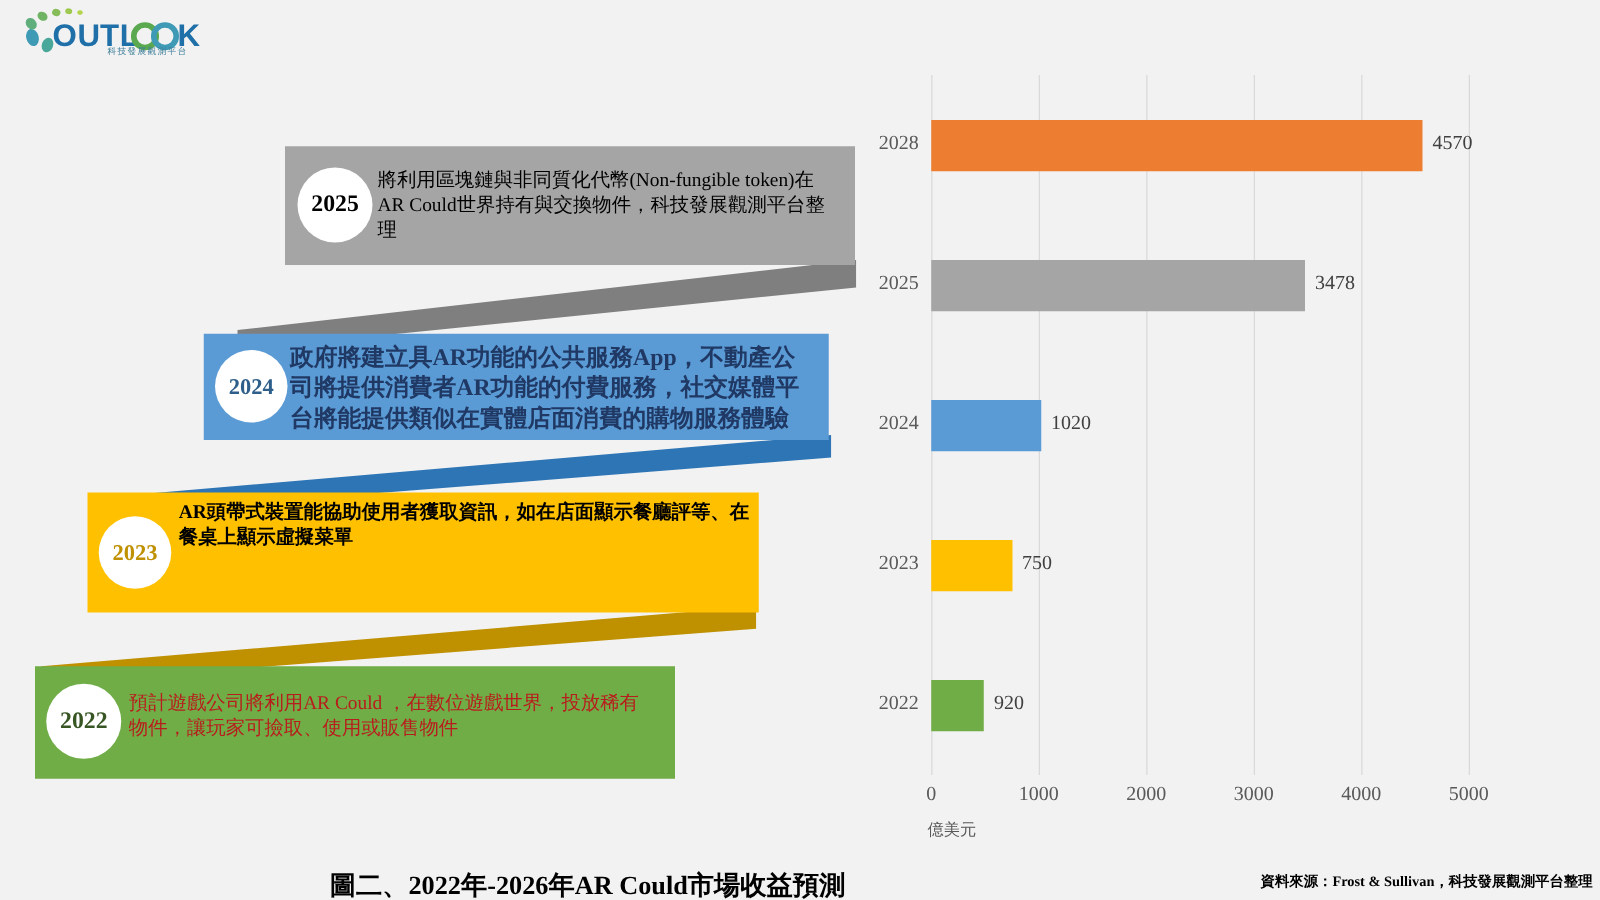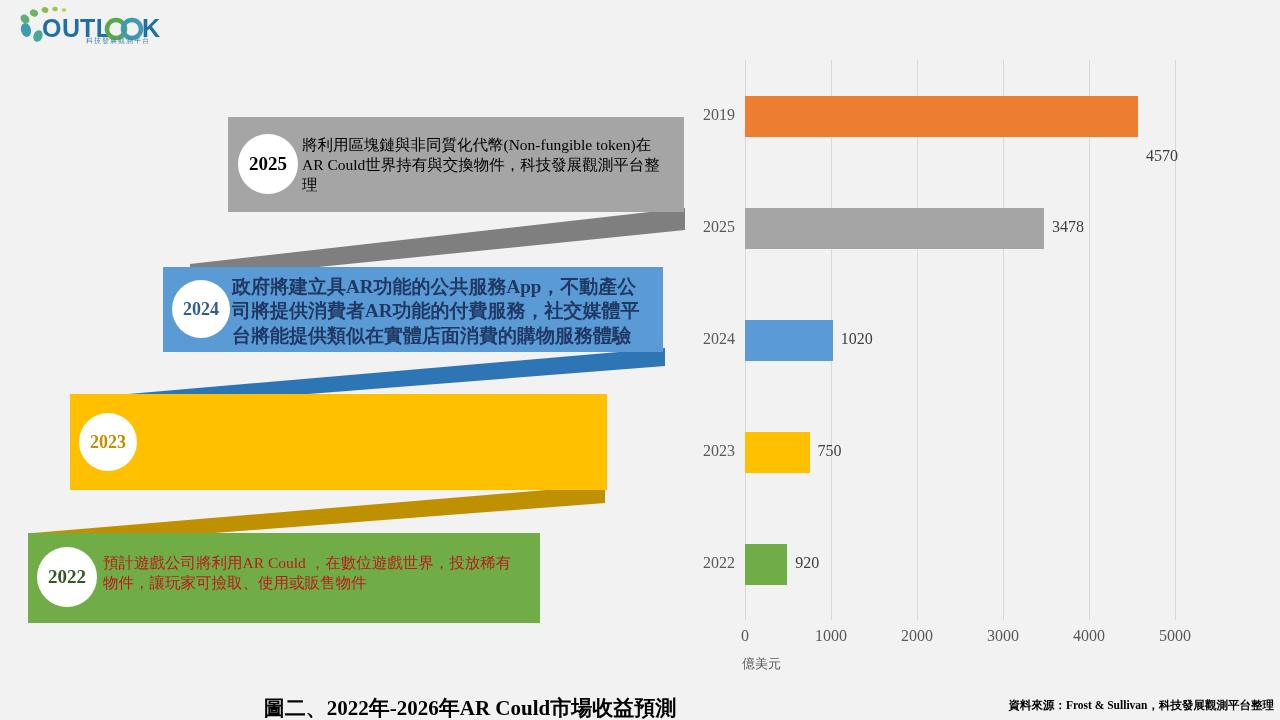--- a/index.html
+++ b/index.html
@@ -189,20 +189,21 @@
 <div class="tl-text" style="left:232px; top:275px; width:420px; font-size:19px; color:#1f3864; font-weight:bold;">
   <p>政府將建立具AR功能的公共服務App，不動產公司將提供消費者AR功能的付費服務，社交媒體平台將能提供類似在實體店面消費的購物服務體驗</p>
 </div>
 
 <div class="tl-block" style="left:70px; top:394px; width:537px; height:96px; background:#ffc000;">
 </div>
 <div class="tl-circle" style="left:79px; top:413px; width:58px; height:58px; font-size:18px; color:#bf9000;">
   <span>2023</span>
 </div>
 <div class="tl-text" style="left:143px; top:400px; width:458px; font-size:15.5px; color:#000000; font-weight:bold;">
+  <p style="margin-bottom:8px;">AR頭帶式裝置能協助使用者獲取資訊，如在店面顯示餐廳評等、在餐桌上顯示虛擬菜單</p>
 </div>
 
 <div class="tl-block" style="left:28px; top:533px; width:512px; height:90px; background:#70ad47;">
 </div>
 <div class="tl-circle" style="left:37px; top:547px; width:60px; height:60px; font-size:19px; color:#375623;">
   <span>2022</span>
 </div>
 <div class="tl-text" style="left:103px; top:553px; width:420px; font-size:15.5px; color:#b91c1c;">
   <p>預計遊戲公司將利用AR Could ，在數位遊戲世界，投放稀有物件，讓玩家可撿取、使用或販售物件</p>
 </div>
@@ -217,29 +218,29 @@
       <div class="gridline" style="left: 430px;"></div>
       <div class="bar" style="left: 0px; top: 483.5px; width: 42.14px; background: rgb(112, 173, 71);"></div>
       <div class="bar-value" style="left: 50.14px; top: 494px;">920</div>
       <div class="bar" style="left: 0px; top: 371.5px; width: 64.5px; background: rgb(255, 192, 0);"></div>
       <div class="bar-value" style="left: 72.5px; top: 382px;">750</div>
       <div class="bar" style="left: 0px; top: 259.5px; width: 87.72px; background: rgb(91, 155, 213);"></div>
       <div class="bar-value" style="left: 95.72px; top: 270px;">1020</div>
       <div class="bar" style="left: 0px; top: 147.5px; width: 299.108px; background: rgb(165, 165, 165);"></div>
       <div class="bar-value" style="left: 307.108px; top: 158px;">3478</div>
       <div class="bar" style="left: 0px; top: 35.5px; width: 393.02px; background: rgb(237, 125, 49);"></div>
-      <div class="bar-value" style="left: 401.02px; top: 46px; margin-top: 41px;">4570</div>
+      <div class="bar-value" style="left: 401.02px; top: 46px;">4570</div>
     </div>
 
   <div id="chart-ycats">
       <div class="ycat" style="left: 0px; top: 499px;">2022</div>
       <div class="ycat" style="left: 0px; top: 387px;">2023</div>
       <div class="ycat" style="left: 0px; top: 275px;">2024</div>
       <div class="ycat" style="left: 0px; top: 163px;">2025</div>
-      <div class="ycat" style="left: 0px; top: 51px;">2019</div>
+      <div class="ycat" style="left: 0px; top: 51px;">2028</div>
     </div>
   <div id="chart-xticks">
       <div class="xtick" style="left: 35px; top: 572px;">0</div>
       <div class="xtick" style="left: 121px; top: 572px;">1000</div>
       <div class="xtick" style="left: 207px; top: 572px;">2000</div>
       <div class="xtick" style="left: 293px; top: 572px;">3000</div>
       <div class="xtick" style="left: 379px; top: 572px;">4000</div>
       <div class="xtick" style="left: 465px; top: 572px;">5000</div>
     </div>
 

